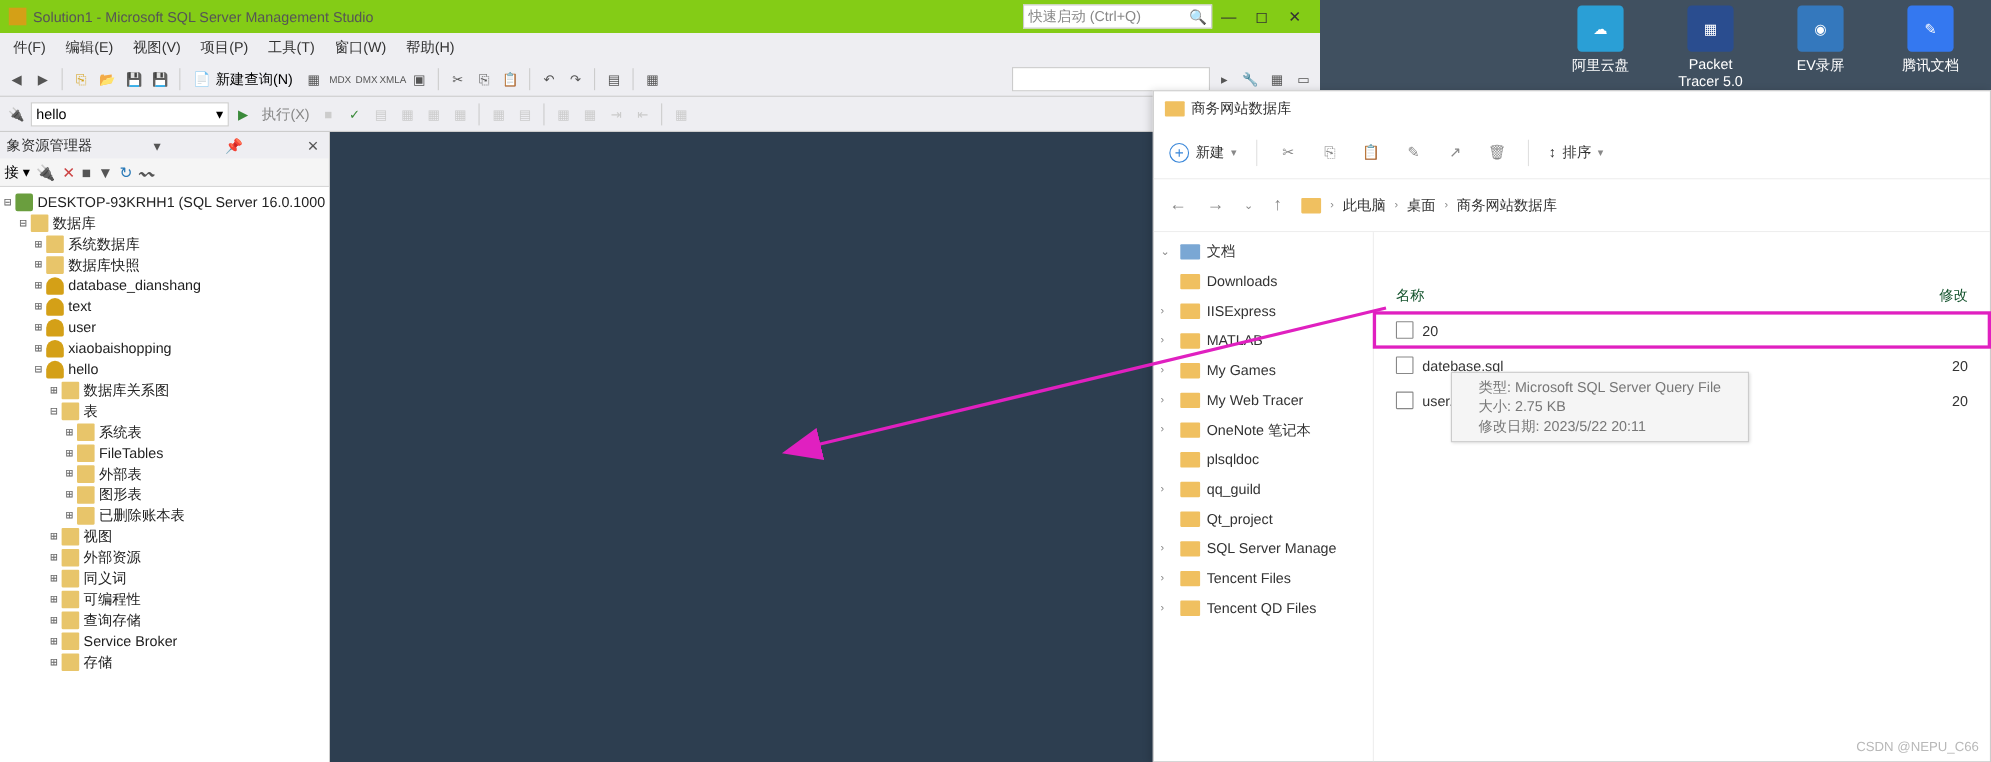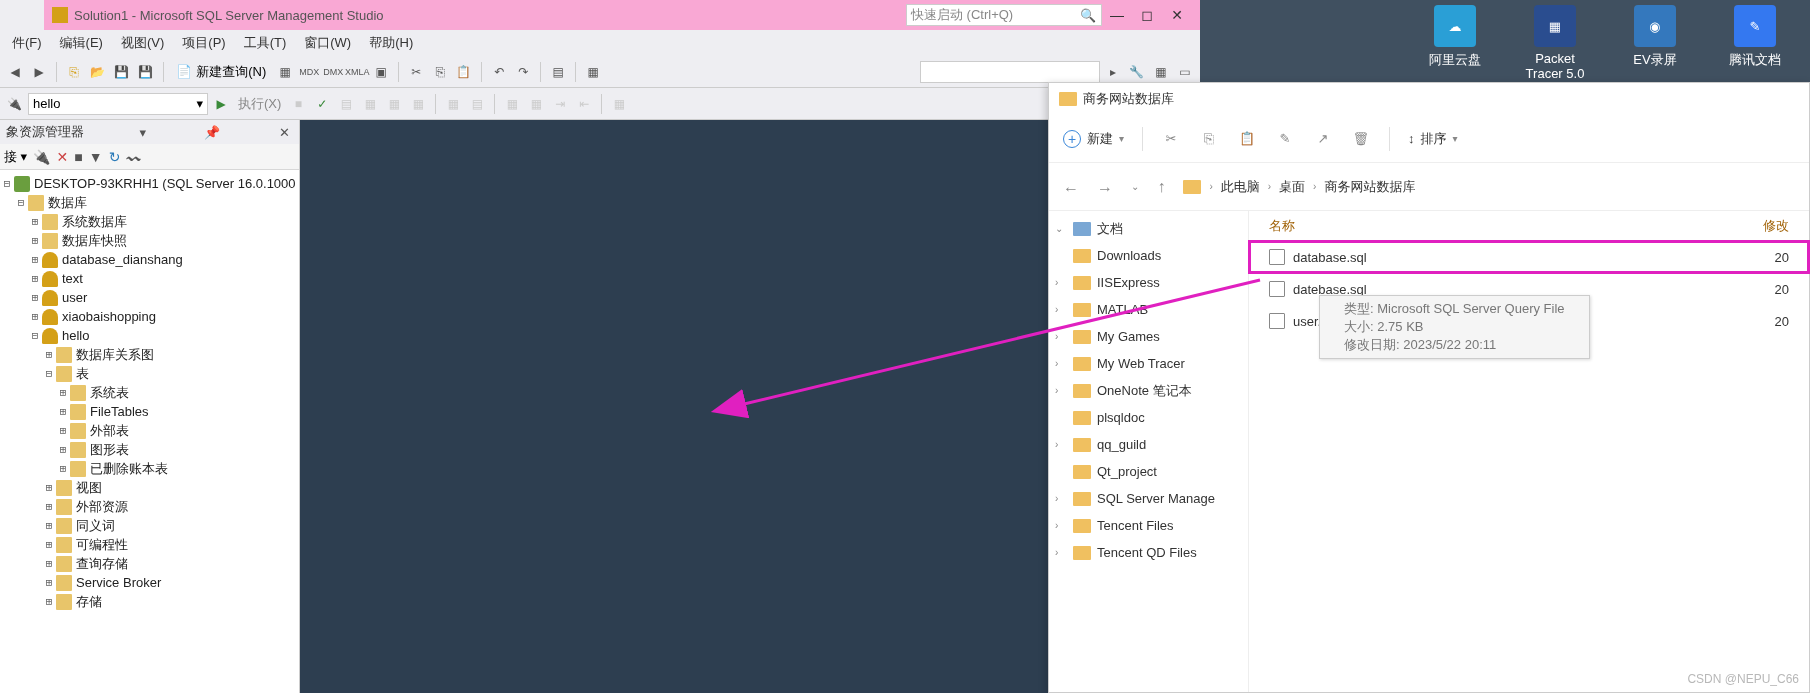--- a/index.html
+++ b/index.html
@@ -5,24 +5,24 @@
 * { margin: 0; padding: 0; box-sizing: border-box; font-family: "Microsoft YaHei", "Segoe UI", sans-serif; font-size: 13px; }
 body { width: 1810px; height: 693px; background: #405060; overflow: hidden; position: relative; }
 
 
 .desktop-icons { position: absolute; top: 0; right: 0; display: flex; gap: 30px; padding: 5px 20px; }
 .desktop-icon { display: flex; flex-direction: column; align-items: center; color: white; font-size: 12px; width: 70px; text-align: center; }
 .desktop-icon .ico { width: 42px; height: 42px; background: #4a90d9; border-radius: 4px; margin-bottom: 4px; display: flex; align-items: center; justify-content: center; }
 
 
 .ssms { position: absolute; top: 0; left: 0; width: 1200px; height: 693px; background: #eeeef2; display: flex; flex-direction: column; }
-.ssms-title { height: 30px; background: #f9a8d4; display: flex; align-items: center; padding: 0 8px; color: #555; margin-left: 44px; }
+.ssms-title { height: 30px; background: #84cc16; display: flex; align-items: center; padding: 0 8px; color: #555; }
 .ssms-title .icon { width: 16px; height: 16px; background: #d4a017; margin-right: 6px; }
 .ssms-title .spacer { flex: 1; }
-.ssms-quick { width: 196px; height: 22px; border: 1px solid #ccc; padding: 0 4px; background: white; display: flex; align-items: center; color: #888; }
+.ssms-quick { width: 172px; height: 22px; border: 1px solid #ccc; padding: 0 4px; background: white; display: flex; align-items: center; color: #888; }
 .ssms-quick-mag { margin-left: auto; }
 .winbtn { width: 30px; height: 22px; display: flex; align-items: center; justify-content: center; font-size: 14px; color: #333; }
 
 .ssms-menu { height: 26px; display: flex; align-items: center; padding: 0 4px; gap: 2px; color: #333; }
 .ssms-menu span { padding: 3px 8px; }
 
 .ssms-toolbar { height: 32px; display: flex; align-items: center; padding: 0 4px; gap: 2px; border-bottom: 1px solid #ccc; }
 .ssms-toolbar2 { height: 32px; display: flex; align-items: center; padding: 0 4px; gap: 2px; border-bottom: 1px solid #ccc; }
 .tbtn { width: 22px; height: 22px; display: flex; align-items: center; justify-content: center; color: #555; font-size: 12px; }
 .tsep { width: 1px; height: 20px; background: #ccc; margin: 0 4px; }
@@ -61,21 +61,21 @@
 .exp-nav .crumb { display: flex; align-items: center; gap: 8px; color: #333; }
 .exp-nav .crumb .sep { color: #888; font-size: 10px; }
 .exp-content { flex: 1; display: flex; }
 .exp-side { width: 200px; border-right: 1px solid #eee; padding: 4px 0; overflow: hidden; }
 .side-item { display: flex; align-items: center; height: 27px; padding: 0 6px; gap: 6px; color: #333; }
 .side-item .chev { width: 12px; color: #888; font-size: 10px; }
 .side-item .fico { width: 18px; height: 14px; background: #f0c060; border-radius: 1px; }
 .side-item.doc .fico { background: #7aa7d4; }
 .side-item.header { font-weight: normal; }
 .exp-files { flex: 1; display: flex; flex-direction: column; }
-.files-header { height: 30px; display: flex; align-items: center; padding: 0 20px; border-bottom: 1px solid #eee; color: #a16207; font-size: 12px; }
+.files-header { height: 30px; display: flex; align-items: center; padding: 0 20px; border-bottom: 1px solid #eee; color: #14532d; font-size: 12px; margin-top: 43px; }
 .files-header .col1 { flex: 1; }
 .file-row { height: 32px; display: flex; align-items: center; padding: 0 20px; gap: 8px; color: #333; position: relative; }
 .file-row .fi { width: 16px; height: 16px; background: #fff; border: 1px solid #888; border-radius: 1px; }
 .file-row.highlighted { outline: 3px solid #e020c0; outline-offset: -2px; }
 .tooltip { position: absolute; left: 70px; top: 22px; background: #f5f5f5; border: 1px solid #ccc; padding: 4px 24px; color: #777; font-size: 12px; white-space: nowrap; box-shadow: 1px 1px 3px rgba(0,0,0,0.15); z-index: 5; }
 .watermark { position: absolute; right: 10px; bottom: 6px; color: #b8b8b8; font-size: 12px; }
 
 
 .arrow-svg { position: absolute; top: 0; left: 0; pointer-events: none; z-index: 100; }
 </style>
@@ -434,21 +434,20 @@
           <span>Tencent QD Files</span>
         </div>
     </div>
     <div class="exp-files">
       <div class="files-header">
         <span class="col1">名称</span>
         <span>修改</span>
       </div>
       <div class="file-row highlighted">
         <span class="fi"></span>
-        <span style="flex:1">database.sql</span>
         <span>20</span>
       </div>
       <div class="file-row">
         <span class="fi"></span>
         <span style="flex:1">datebase.sql</span>
         <span>20</span>
         <div class="tooltip">
           <div>类型: Microsoft SQL Server Query File</div>
           <div>大小: 2.75 KB</div>
           <div>修改日期: 2023/5/22 20:11</div>

